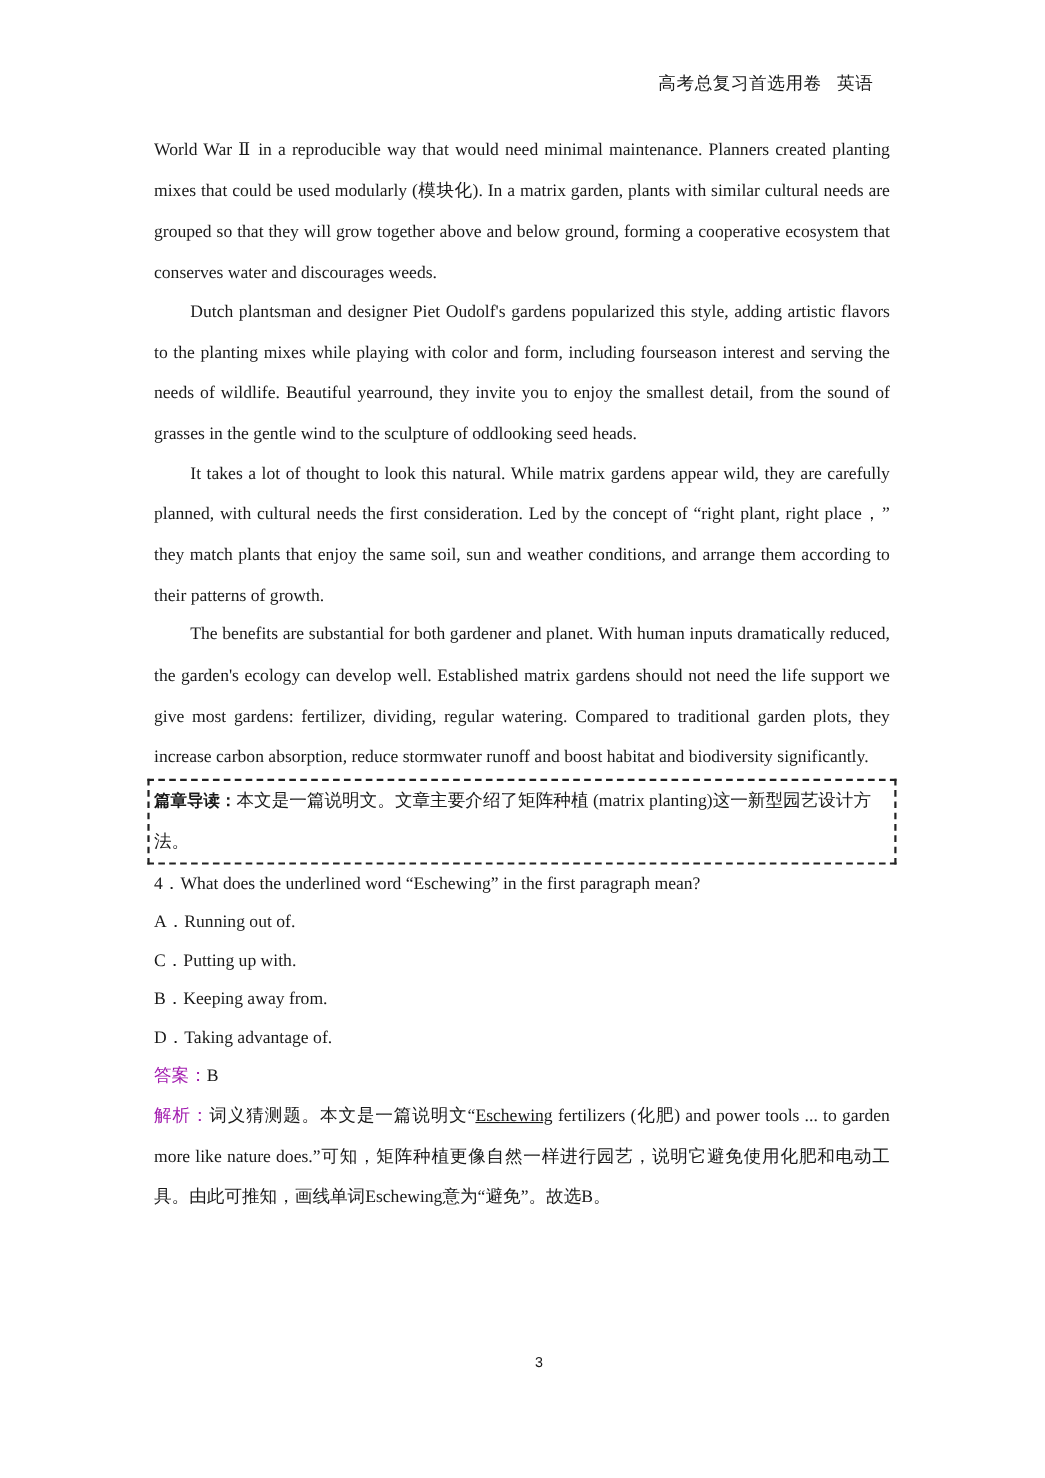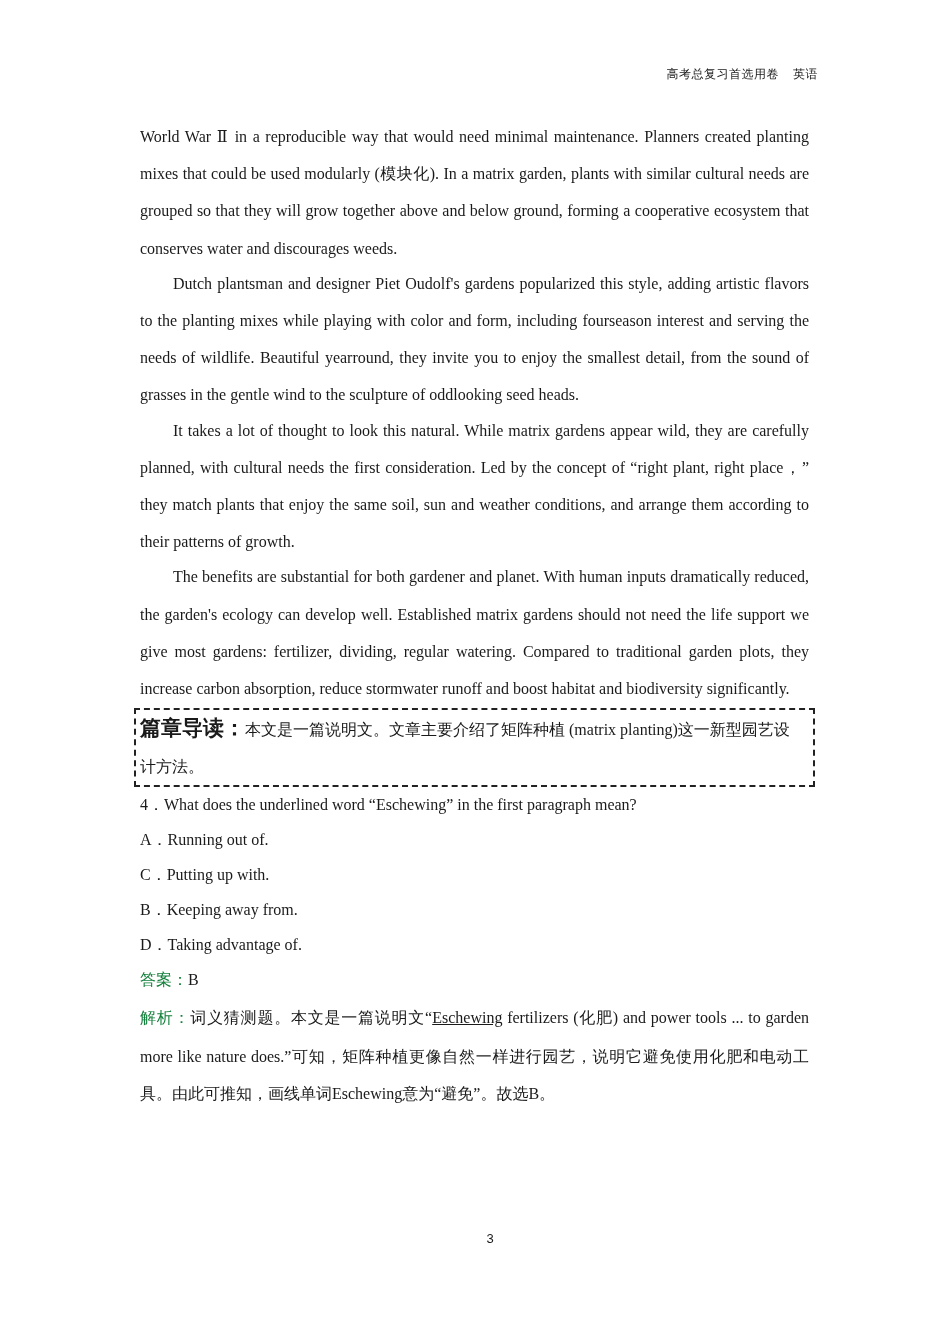--- a/index.html
+++ b/index.html
@@ -1,26 +1,26 @@
 <!DOCTYPE html>
 <html><head>
 <meta charset="utf-8">
 <style>
   html, body { margin: 0; padding: 0; background: #ffffff; }
   body { width: 950px; height: 1344px; position: relative; overflow: hidden;
          font-family: "Liberation Serif", "DejaVu Serif", serif; color: #1a1a1a; }
-  .header { position: absolute; top: 66px; right: 132px; font-size: 12px; letter-spacing: 0.5px; }
+  .header { position: absolute; top: 66px; right: 156px; font-size: 16px; letter-spacing: 0.5px; }
   .header .subject { margin-left: 14px; }
   .content { position: absolute; left: 140px; top: 118px; width: 669px; font-size: 16px; }
   p.para { margin: 0 0 -2px 0; line-height: 37.2px; text-align: justify; text-align-last: left; }
   p.indent { text-indent: 33px; }
   .guide-box { border: 2px dashed #222; margin: 3px -6px 0 -6px; padding: 0 8px 0 4px; line-height: 37px; font-size: 16px; }
-  .guide-box .lbl { font-family: "DejaVu Sans", sans-serif; font-weight: bold; font-size: 21px; }
+  .guide-box .lbl { font-family: "DejaVu Sans", sans-serif; font-weight: bold; font-size: 15px; }
   .q { margin: 0; line-height: 35px; }
-  .red { color: #15803d; font-family: Liberation Mono, monospace; }
+  .red { color: #a21caf; }
   .exp { margin: 0; line-height: 37px; text-align: justify; text-align-last: left; }
   .u { text-decoration: underline; }
   .page-num { position: absolute; top: 1231px; left: 0; width: 980px; text-align: center;
               font-family: "Liberation Sans", sans-serif; font-size: 13px; }
 </style>
 </head>
 <body>
 
 <div class="header">
   <span>高考总复习首选用卷</span><span class="subject">英语</span>

